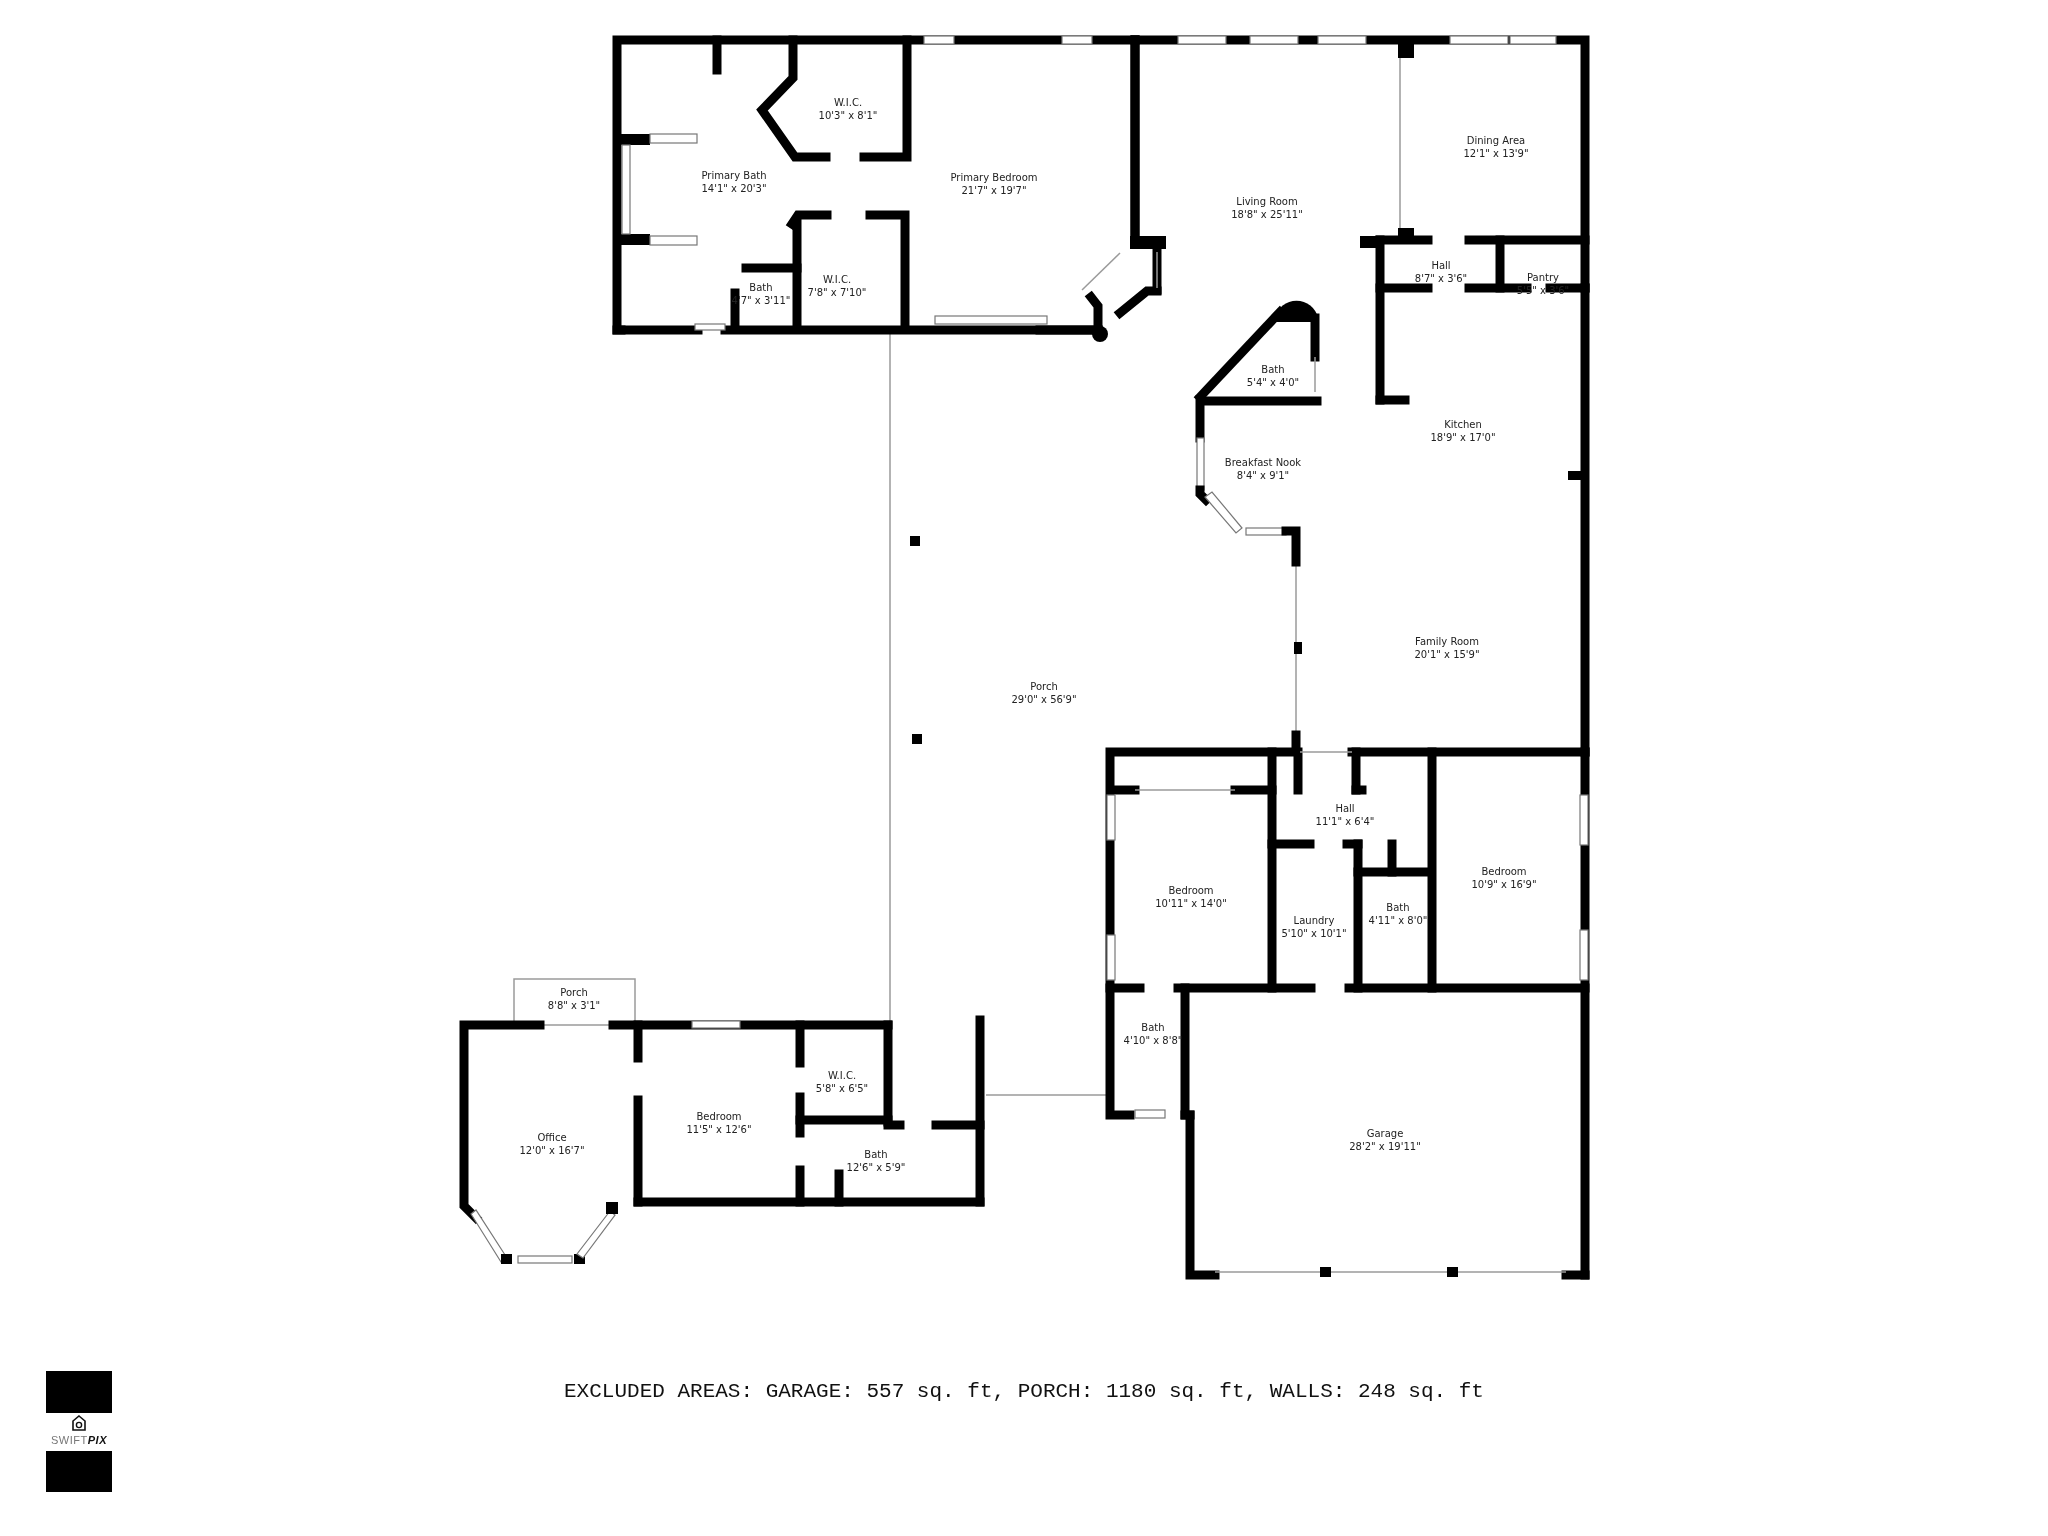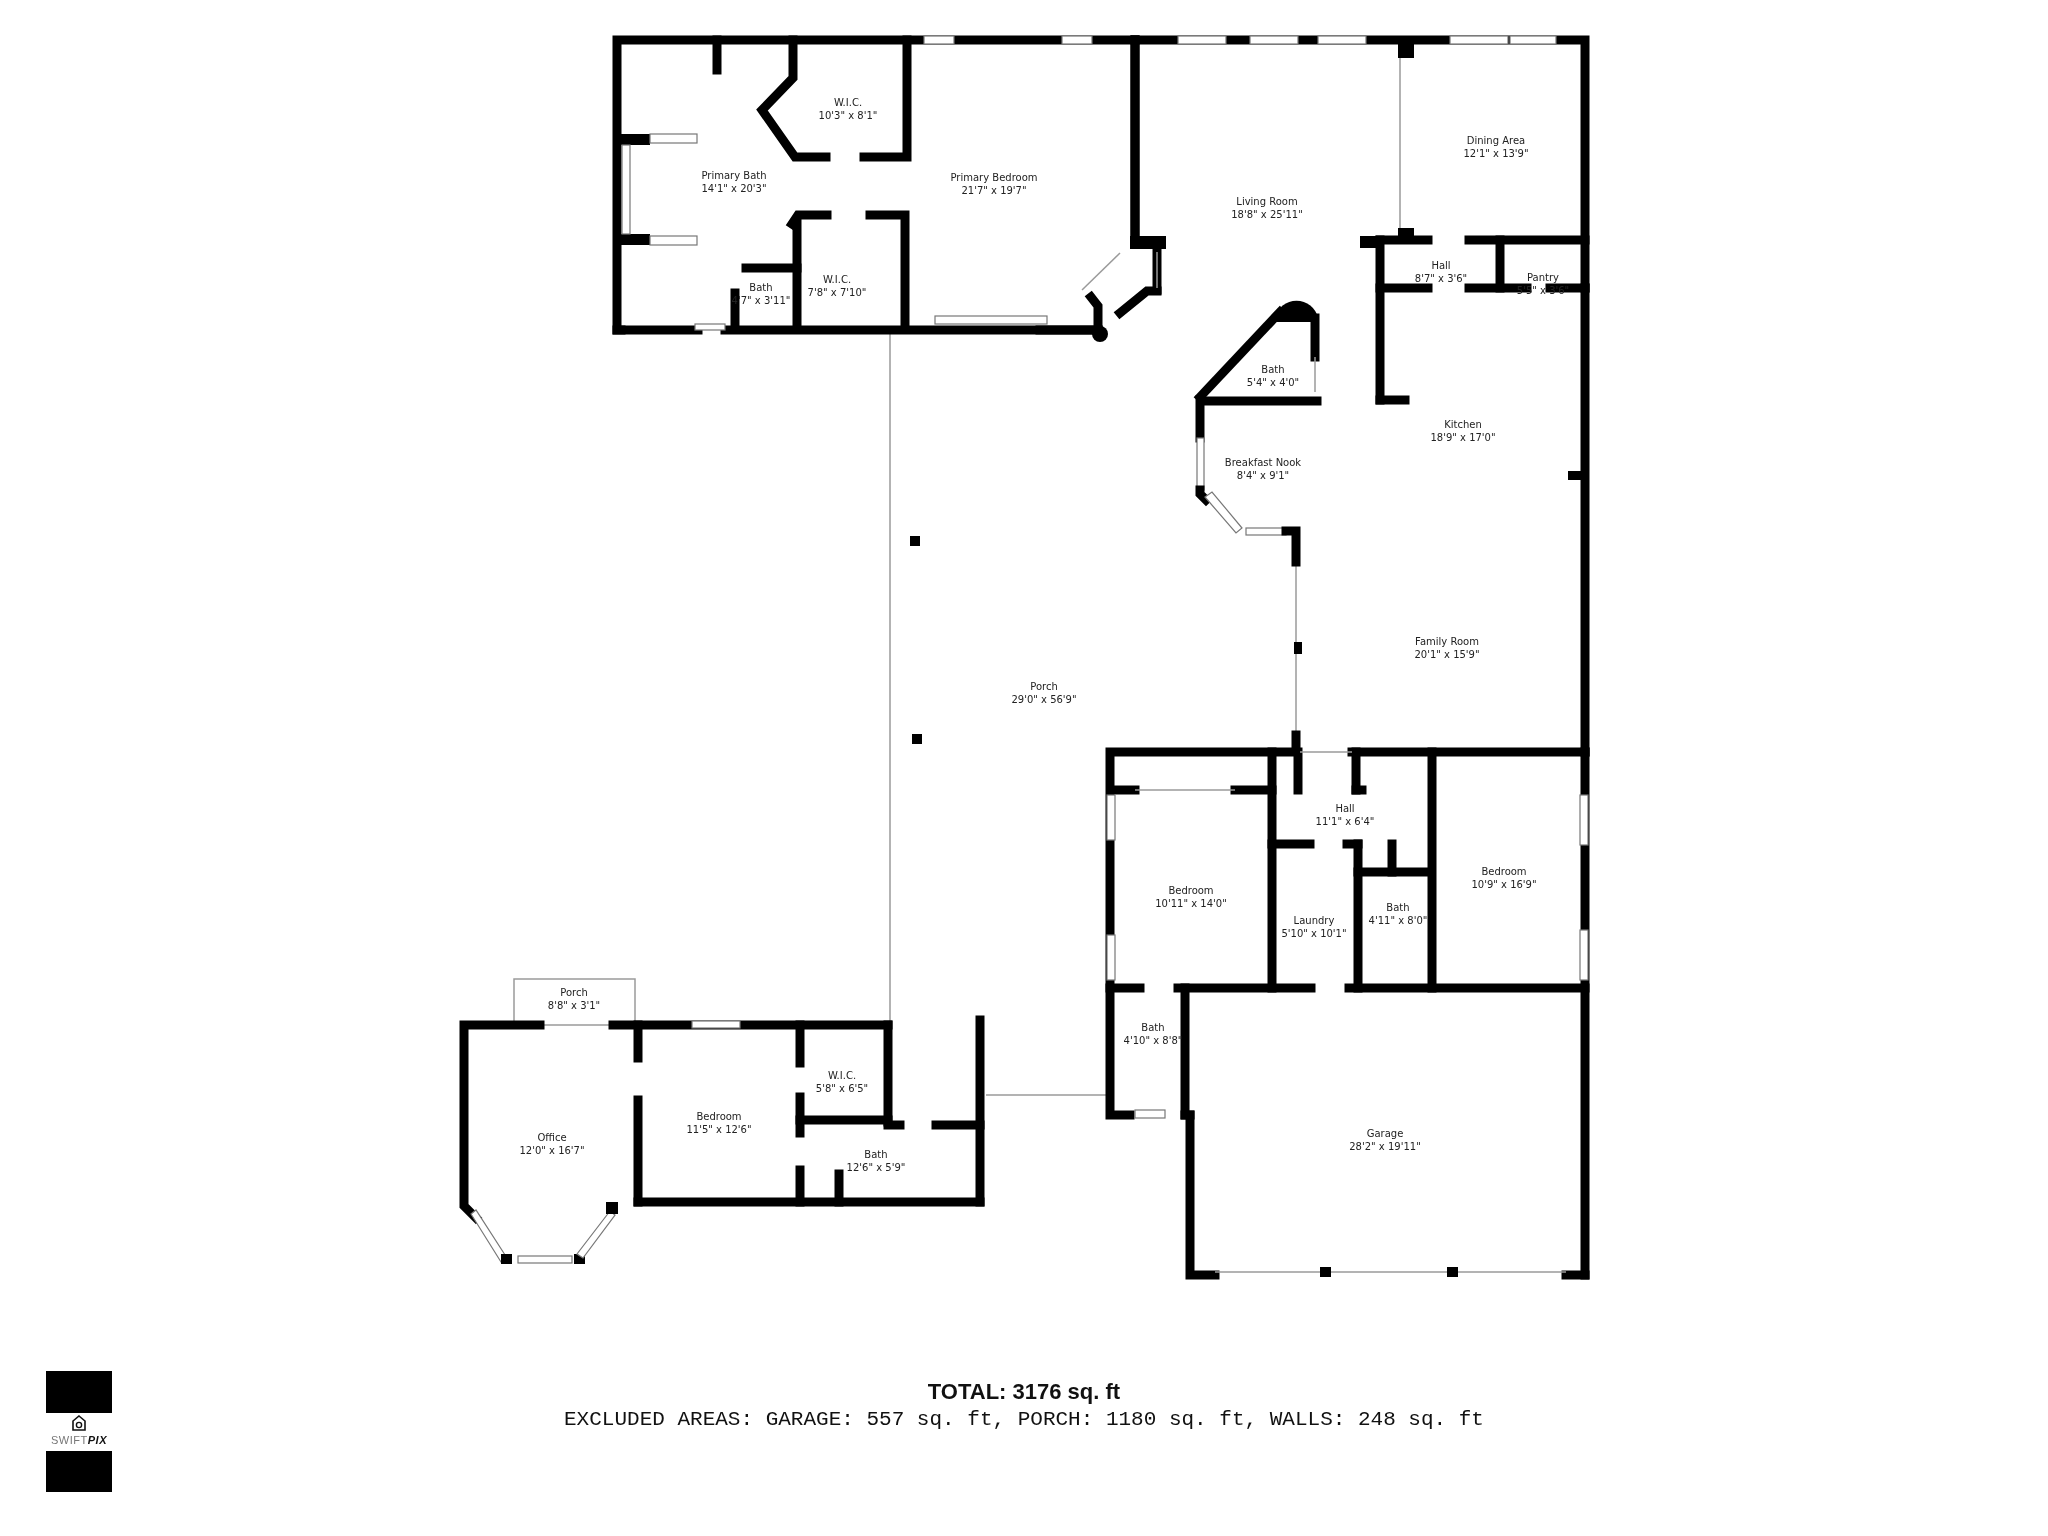--- a/index.html
+++ b/index.html
@@ -282,15 +282,14 @@
   <div class="b1"></div>
   <svg class="house" viewBox="0 0 14 16">
     <path d="M7 1 L13 6 L13 15 L1 15 L1 6 Z" fill="none" stroke="#111" stroke-width="1.6"></path>
     <circle cx="7" cy="10" r="2.6" fill="none" stroke="#111" stroke-width="1.4"></circle>
   </svg>
   <div class="txt"><span>SWIFT</span><b>PIX</b></div>
   <div class="b2"></div>
 </div>
 
 <div id="summary">
-  <div class="total">TOTAL: 3176 sq. ft</div>
   <div class="excl">EXCLUDED AREAS: GARAGE: 557 sq. ft, PORCH: 1180 sq. ft, WALLS: 248 sq. ft</div>
 </div>
 
 </body></html>

